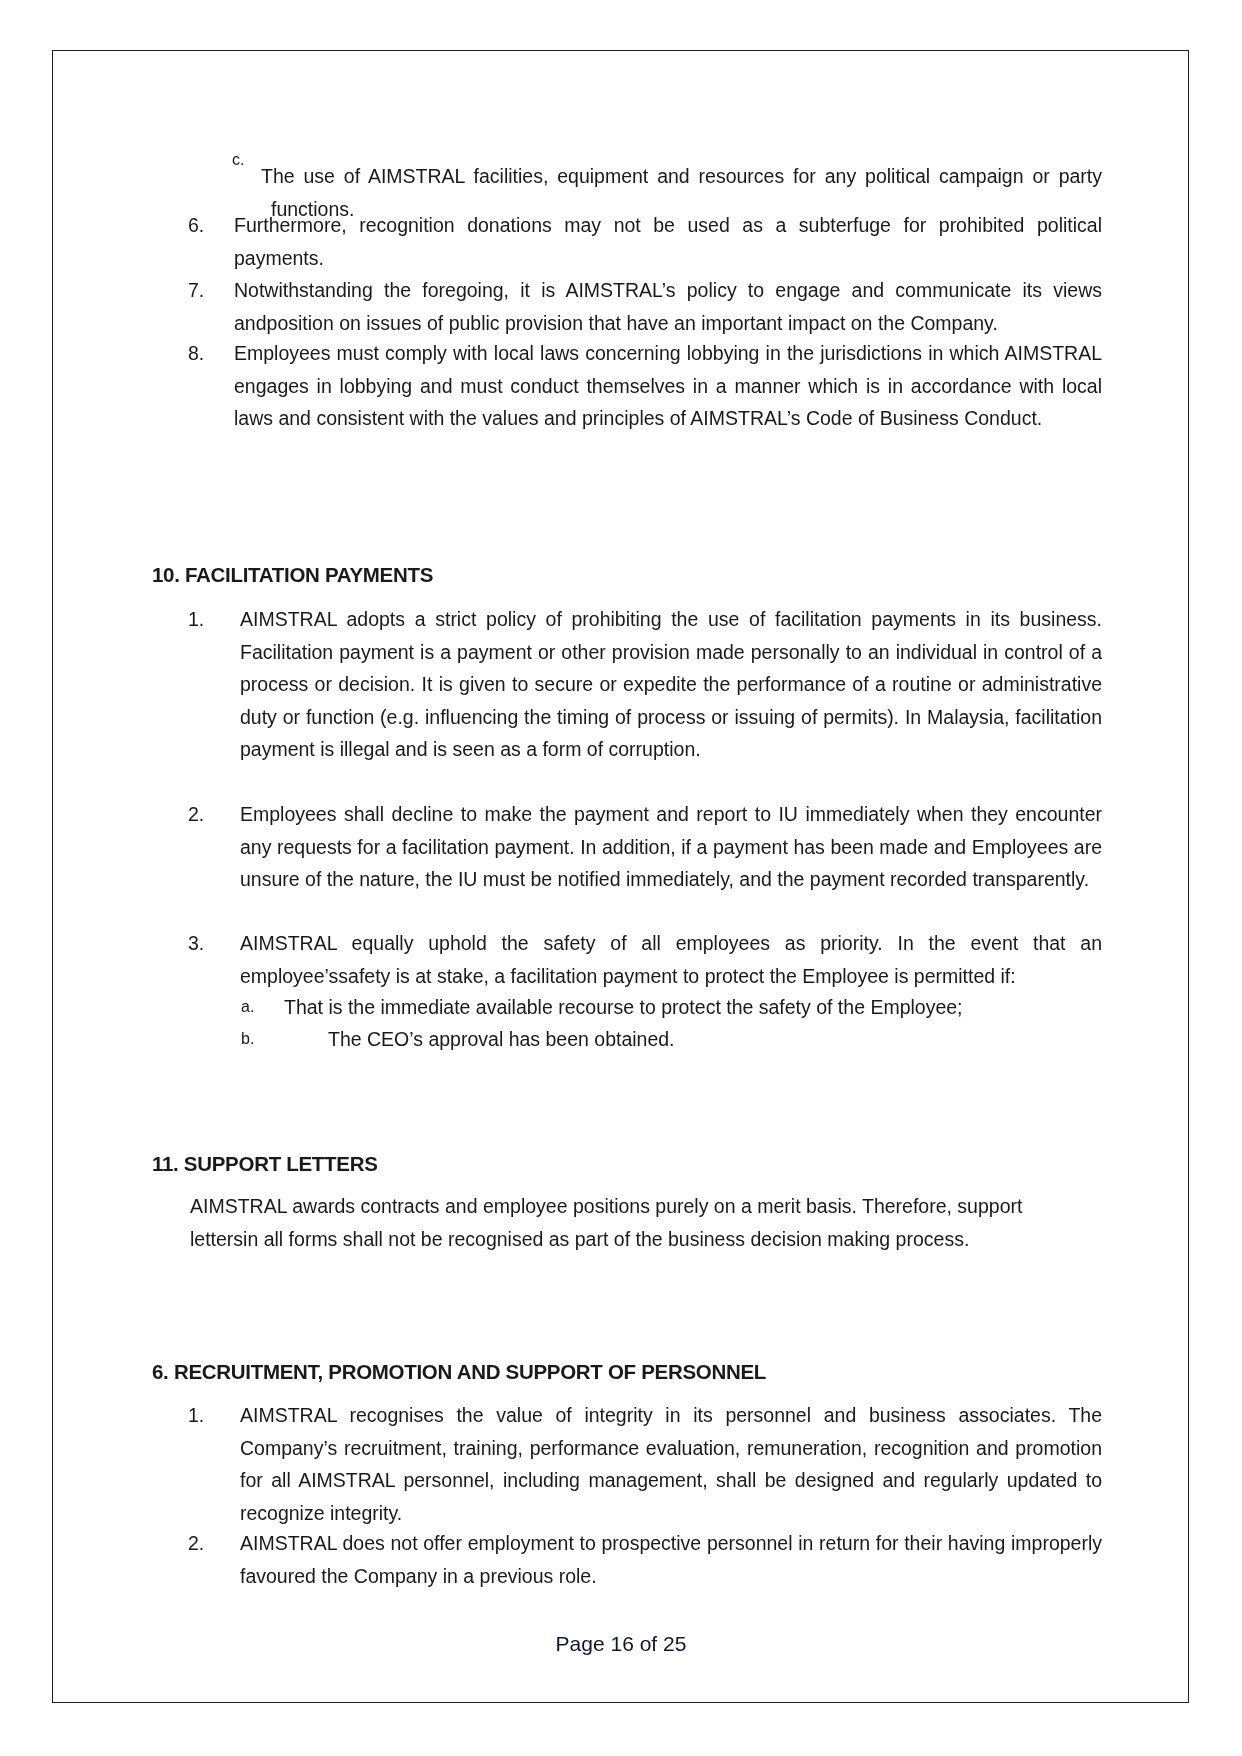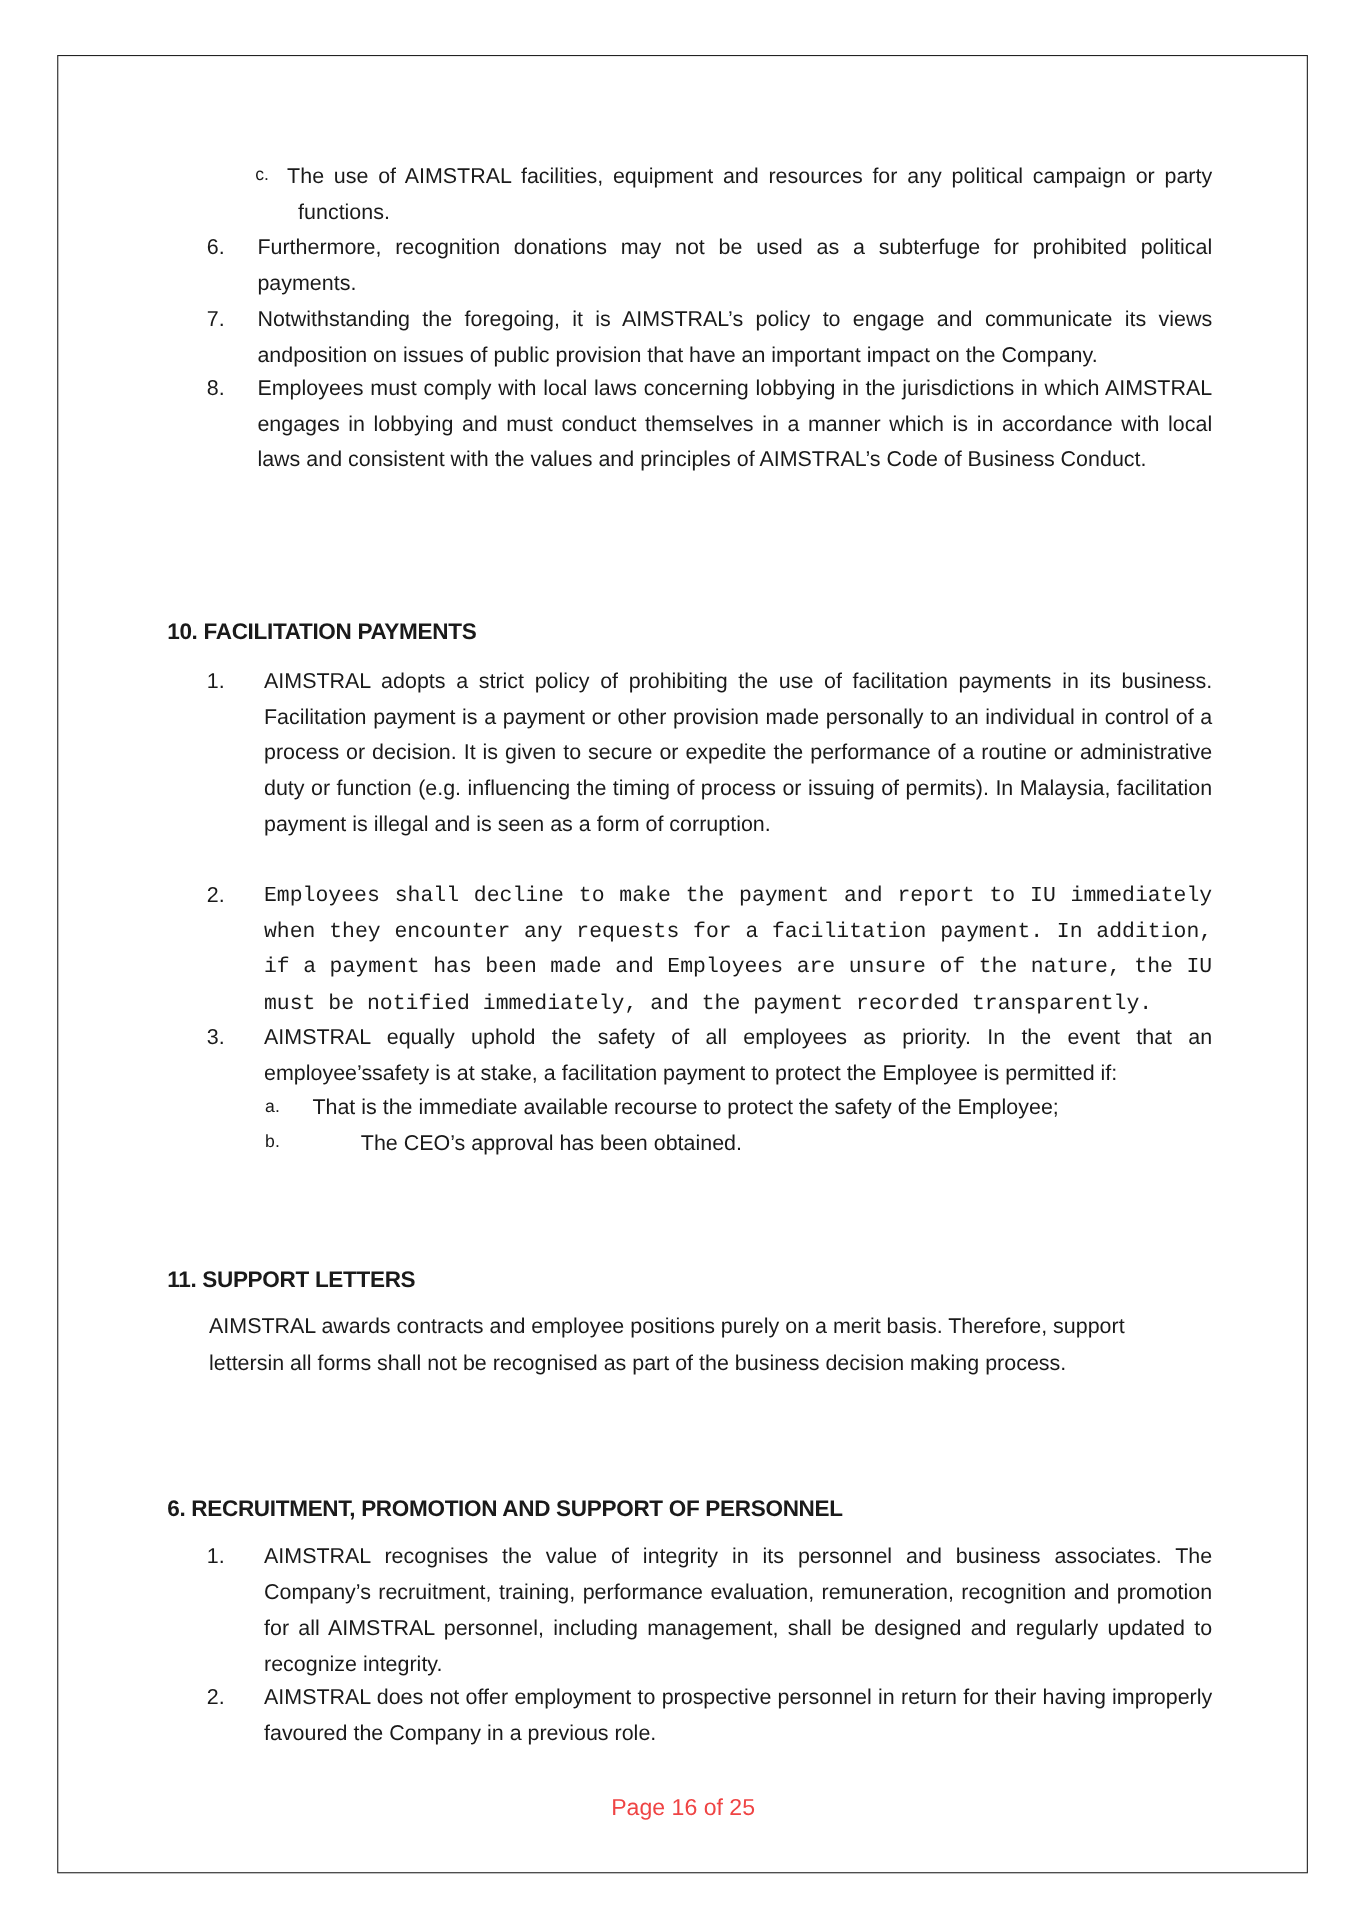--- a/index.html
+++ b/index.html
@@ -7,21 +7,21 @@
          font-family: "Liberation Sans", sans-serif; color: #1a1a1a; }
   .frame { position: absolute; left: 52px; top: 50px; width: 1137px; height: 1653px;
            border: 1.5px solid #222; box-sizing: border-box; }
   .content { position: absolute; left: 0; top: 0; width: 1242px; }
   .line-block { position: absolute; font-size: 19.5px; line-height: 32.5px; }
   .just { text-align: justify; text-align-last: left; }
   .num { position: absolute; font-size: 19.5px; line-height: 32.5px; }
   .small-num { font-size: 16px; }
   .heading { position: absolute; left: 152px; font-weight: bold; font-size: 20.5px; letter-spacing: -0.3px; }
   .footer { position: absolute; top: 1632px; left: 0; width: 1242px; text-align: center;
-            color: #ef4444; font-size: 21px; }
+            color: #0f172a; font-size: 21px; }
 </style>
 </head>
 <body>
 
 <div class="frame" data-name="page-border"></div>
 
 <div class="content" data-name="page-content">
 
   <span class="num small-num" style="left:232px; top:144px;" data-name="list-marker">c.</span>
   <div class="line-block just" style="left:261px; top:144px; width:841px; text-indent:0; " data-name="list-item-text">
@@ -36,21 +36,21 @@
 
   <span class="num" style="left:188px; top:337px;" data-name="list-number">8.</span>
   <div class="line-block just" style="left:234px; top:337px; width:868px;" data-name="list-item-8">Employees must comply with local laws concerning lobbying in the jurisdictions in which AIMSTRAL engages in lobbying and must conduct themselves in a manner which is in accordance with local laws and consistent with the values and principles of AIMSTRAL’s Code of Business Conduct.</div>
 
   <div class="heading" style="top:563px;" data-name="section-heading">10. FACILITATION PAYMENTS</div>
 
   <span class="num" style="left:188px; top:603px;" data-name="list-number">1.</span>
   <div class="line-block just" style="left:240px; top:603px; width:862px;" data-name="list-item">AIMSTRAL adopts a strict policy of prohibiting the use of facilitation payments in its business. Facilitation payment is a payment or other provision made personally to an individual in control of a process or decision. It is given to secure or expedite the performance of a routine or administrative duty or function (e.g. influencing the timing of process or issuing of permits). In Malaysia, facilitation payment is illegal and is seen as a form of corruption.</div>
 
   <span class="num" style="left:188px; top:798px;" data-name="list-number">2.</span>
-  <div class="line-block just" style="left:240px; top:798px; width:862px;font-family:Liberation Mono, monospace;" data-name="list-item">Employees shall decline to make the payment and report to IU immediately when they encounter any requests for a facilitation payment. In addition, if a payment has been made and Employees are unsure of the nature, the IU must be notified immediately, and the payment recorded transparently.</div>
+  <div class="line-block just" style="left:240px; top:798px; width:862px;" data-name="list-item">Employees shall decline to make the payment and report to IU immediately when they encounter any requests for a facilitation payment. In addition, if a payment has been made and Employees are unsure of the nature, the IU must be notified immediately, and the payment recorded transparently.</div>
 
   <span class="num" style="left:188px; top:927px;" data-name="list-number">3.</span>
   <div class="line-block just" style="left:240px; top:927px; width:862px;" data-name="list-item">AIMSTRAL equally uphold the safety of all employees as priority. In the event that an employee’ssafety is at stake, a facilitation payment to protect the Employee is permitted if:</div>
 
   <span class="num small-num" style="left:241px; top:991px;" data-name="sub-list-marker">a.</span>
   <div class="line-block" style="left:284px; top:991px; width:818px;" data-name="sub-list-item">That is the immediate available recourse to protect the safety of the Employee;</div>
 
   <span class="num small-num" style="left:241px; top:1023px;" data-name="sub-list-marker">b.</span>
   <div class="line-block" style="left:284px; top:1023px; width:818px;margin-left:44px;" data-name="sub-list-item">The CEO’s approval has been obtained.</div>
 
@@ -65,14 +65,14 @@
   <span class="num" style="left:188px; top:1527px;" data-name="list-number">2.</span>
   <div class="line-block just" style="left:240px; top:1527px; width:862px;" data-name="list-item">AIMSTRAL does not offer employment to prospective personnel in return for their having improperly favoured the Company in a previous role.</div>
 
   <div class="footer" data-name="page-number-footer">Page 16 of 25</div>
 </div>
 
 <style>
   
   [data-name="sub-item-c"] { padding-left: 0; }
   .line-block[data-name="list-item-text"] span { text-indent: 0; }
-  .line-block[data-name="list-item-text"] { padding-left: 0; }
+  .line-block[data-name="list-item-text"] { padding-left: 0; margin-top: 16px; }
 </style>
 
 </body></html>

